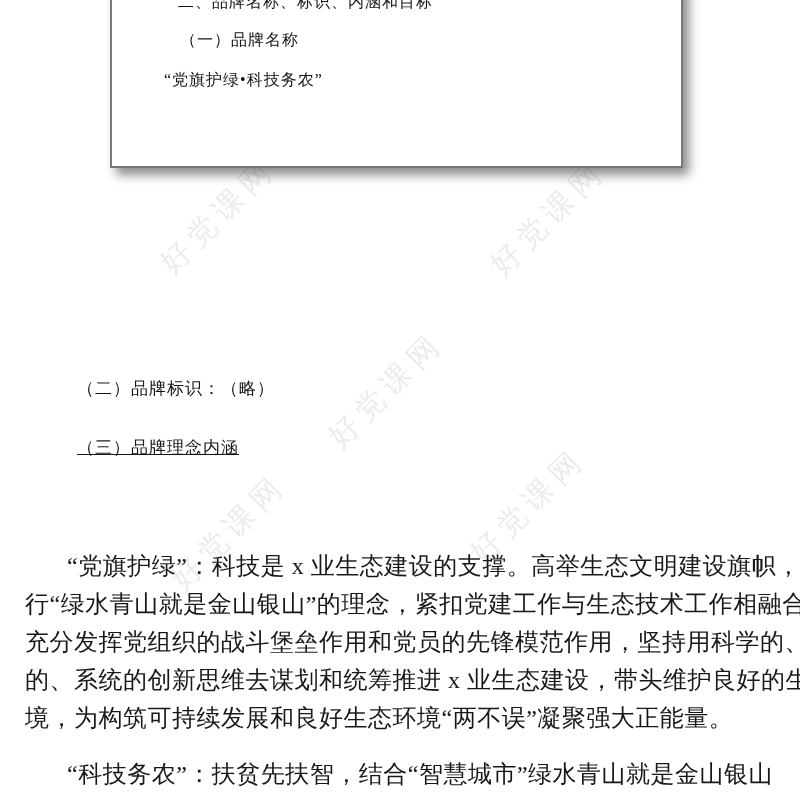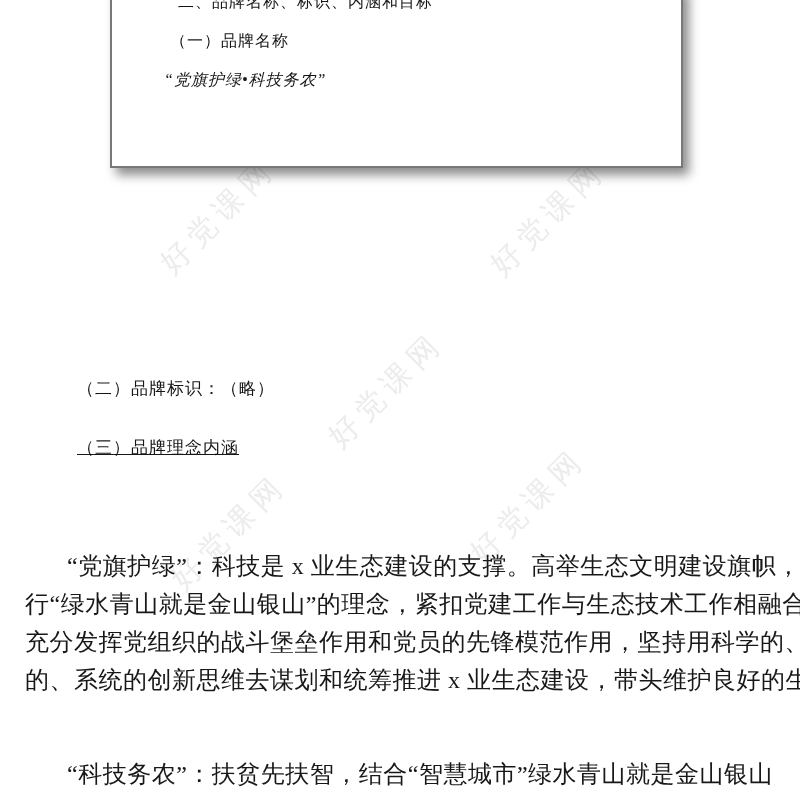--- a/index.html
+++ b/index.html
@@ -45,22 +45,22 @@
   }
   .sheet-line {
     position: absolute;
     font-size: 16px;
     letter-spacing: 1px;
     line-height: 1;
     white-space: nowrap;
     color: #141414;
   }
   .sheet-heading    { left: 66px; top: 8px;  }
-  .sheet-subheading { left: 58px; top: 47px; }
-  .sheet-brand      { left: 52px; top: 86px; font-style: italic; }
+  .sheet-subheading { left: 68px; top: 47px; font-family: Liberation Mono, monospace; }
+  .sheet-brand      { left: 52px; top: 86px; }
 
   
   .body-heading {
     position: absolute;
     z-index: 3;
     left: 77px;
     font-size: 17px;
     letter-spacing: 1px;
     line-height: 1;
     white-space: nowrap;
@@ -105,19 +105,20 @@
   </div>
 
   <div class="body-heading heading-2">（二）品牌标识：（略）</div>
   <div class="body-heading heading-3">（三）品牌理念内涵</div>
 
   <div class="paragraph para-1">
     <div class="text-line indent">“党旗护绿”：科技是 x 业生态建设的支撑。高举生态文明建设旗帜，践</div>
     <div class="text-line">行“绿水青山就是金山银山”的理念，紧扣党建工作与生态技术工作相融合，</div>
     <div class="text-line">充分发挥党组织的战斗堡垒作用和党员的先锋模范作用，坚持用科学的、发展</div>
     <div class="text-line">的、系统的创新思维去谋划和统筹推进 x 业生态建设，带头维护良好的生态环</div>
+    <div class="text-line">境，为构筑可持续发展和良好生态环境“两不误”凝聚强大正能量。</div>
   </div>
 
   <div class="paragraph para-2">
     <div class="text-line indent">“科技务农”：扶贫先扶智，结合“智慧城市”绿水青山就是金山银山</div>
   </div>
 
 </div>
 
 </body></html>

